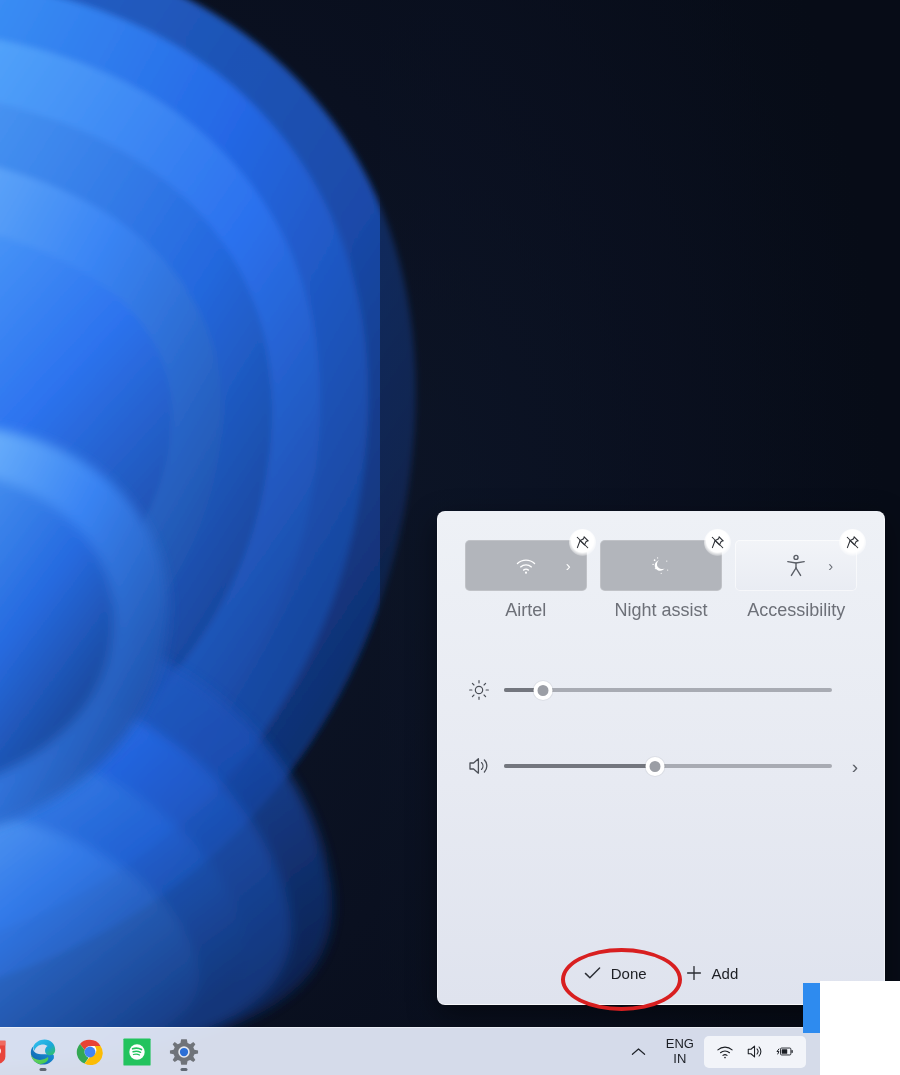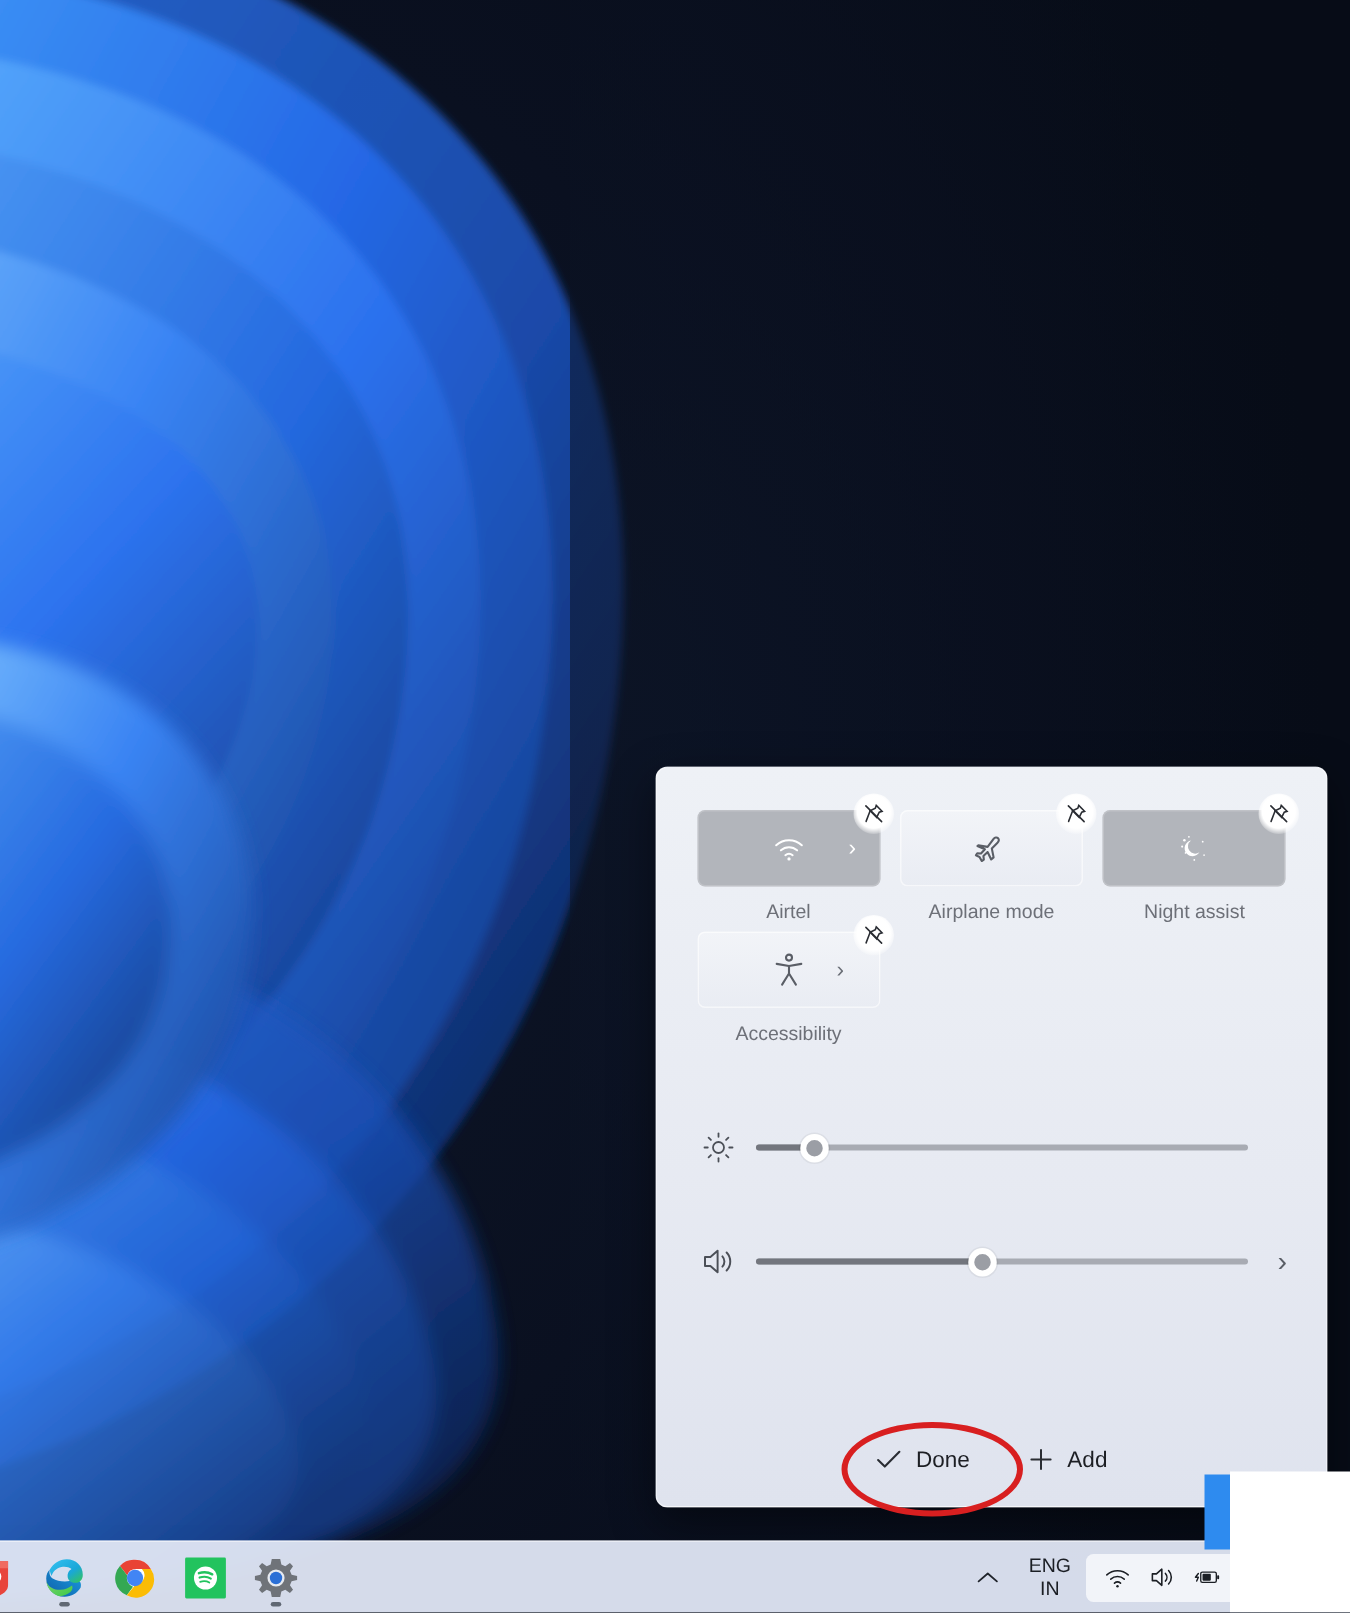--- a/index.html
+++ b/index.html
@@ -82,21 +82,21 @@
     width: 27px; height: 27px;
     border-radius: 50%;
     background: radial-gradient(circle at 50% 45%, #ffffff 0%, #ffffff 55%, rgba(255,255,255,0.0) 78%);
     display: flex; align-items: center; justify-content: center;
     color: #2a2d33;
     z-index: 4;
   }
 
   .tile-label {
     margin-top: 9px;
-    font-size: 13px;
+    font-size: 18px;
     color: #6d7078;
     text-align: center;
     white-space: nowrap;
   }
 
   
   .slider-row {
     display: flex;
     align-items: center;
     padding: 0 26px;
@@ -216,21 +216,21 @@
     transform: translateX(-50%);
     width: 7px; height: 3px;
     border-radius: 2px;
     background: #606873;
   }
   #taskbar-right {
     margin-left: auto;
     display: flex;
     align-items: center;
     gap: 0px;
-    padding-right: 0;
+    padding-right: 20px;
     height: 100%;
   }
   .tray-chevron {
     width: 34px; height: 36px;
     display: flex; align-items: center; justify-content: center;
     color: #20242b;
   }
   .tray-lang {
     display: flex;
     flex-direction: column;
@@ -377,37 +377,20 @@
               <path d="M12.2 2.6 L17.4 7.8 L14.9 8.6 L12.6 13.2 L6.8 7.4 L11.4 5.1 Z"></path>
               <path d="M6.8 7.4 L3.2 16.8"></path>
               <path d="M3 3 L17 17"></path>
             </svg>
           </span>
         </div>
         <div class="tile-label">Airtel</div>
       </div>
 
 
-      <div class="tile-cell">
-        <div class="tile">
-          <span class="glyph">
-            <svg width="24" height="22" viewBox="0 0 24 22" fill="none" stroke="currentColor" stroke-width="1.4" stroke-linejoin="round" stroke-linecap="round">
-              <path d="M3.2 8.6 L9.4 9.6 L13.4 4.2 C14.2 3.2 15.6 3 16.4 3.8 C17.2 4.6 17 5.9 16 6.8 L12.2 10.6 L13.4 16.6 L11.8 18 L9.4 13 L6.6 15.6 L6.9 18.1 L5.5 19 L4 16.3 L1.6 15.2 L2.5 13.8 L5 14 L7.6 11.2 L2.6 9 Z"></path>
-            </svg>
-          </span>
-          <span class="pin-badge">
-            <svg width="15" height="15" viewBox="0 0 20 20" fill="none" stroke="currentColor" stroke-width="1.4" stroke-linecap="round">
-              <path d="M12.2 2.6 L17.4 7.8 L14.9 8.6 L12.6 13.2 L6.8 7.4 L11.4 5.1 Z"></path>
-              <path d="M6.8 7.4 L3.2 16.8"></path>
-              <path d="M3 3 L17 17"></path>
-            </svg>
-          </span>
-        </div>
-        <div class="tile-label">Airplane mode</div>
-      </div>
 
 
       <div class="tile-cell">
         <div class="tile active">
           <span class="glyph">
             <svg width="22" height="22" viewBox="0 0 22 22" fill="none" stroke="currentColor" stroke-width="1.3" stroke-linecap="round">
               <path d="M14.6 13.2 A 5.3 5.3 0 1 1 9 5.3 A 4.6 4.6 0 0 0 14.6 13.2 Z" fill="currentColor" stroke="none"></path>
               <circle cx="4.6" cy="5.2" r="0.85" fill="currentColor" stroke="none"></circle>
               <circle cx="7.6" cy="2.9" r="0.6" fill="currentColor" stroke="none"></circle>
               <circle cx="3.1" cy="9.4" r="0.7" fill="currentColor" stroke="none"></circle>

